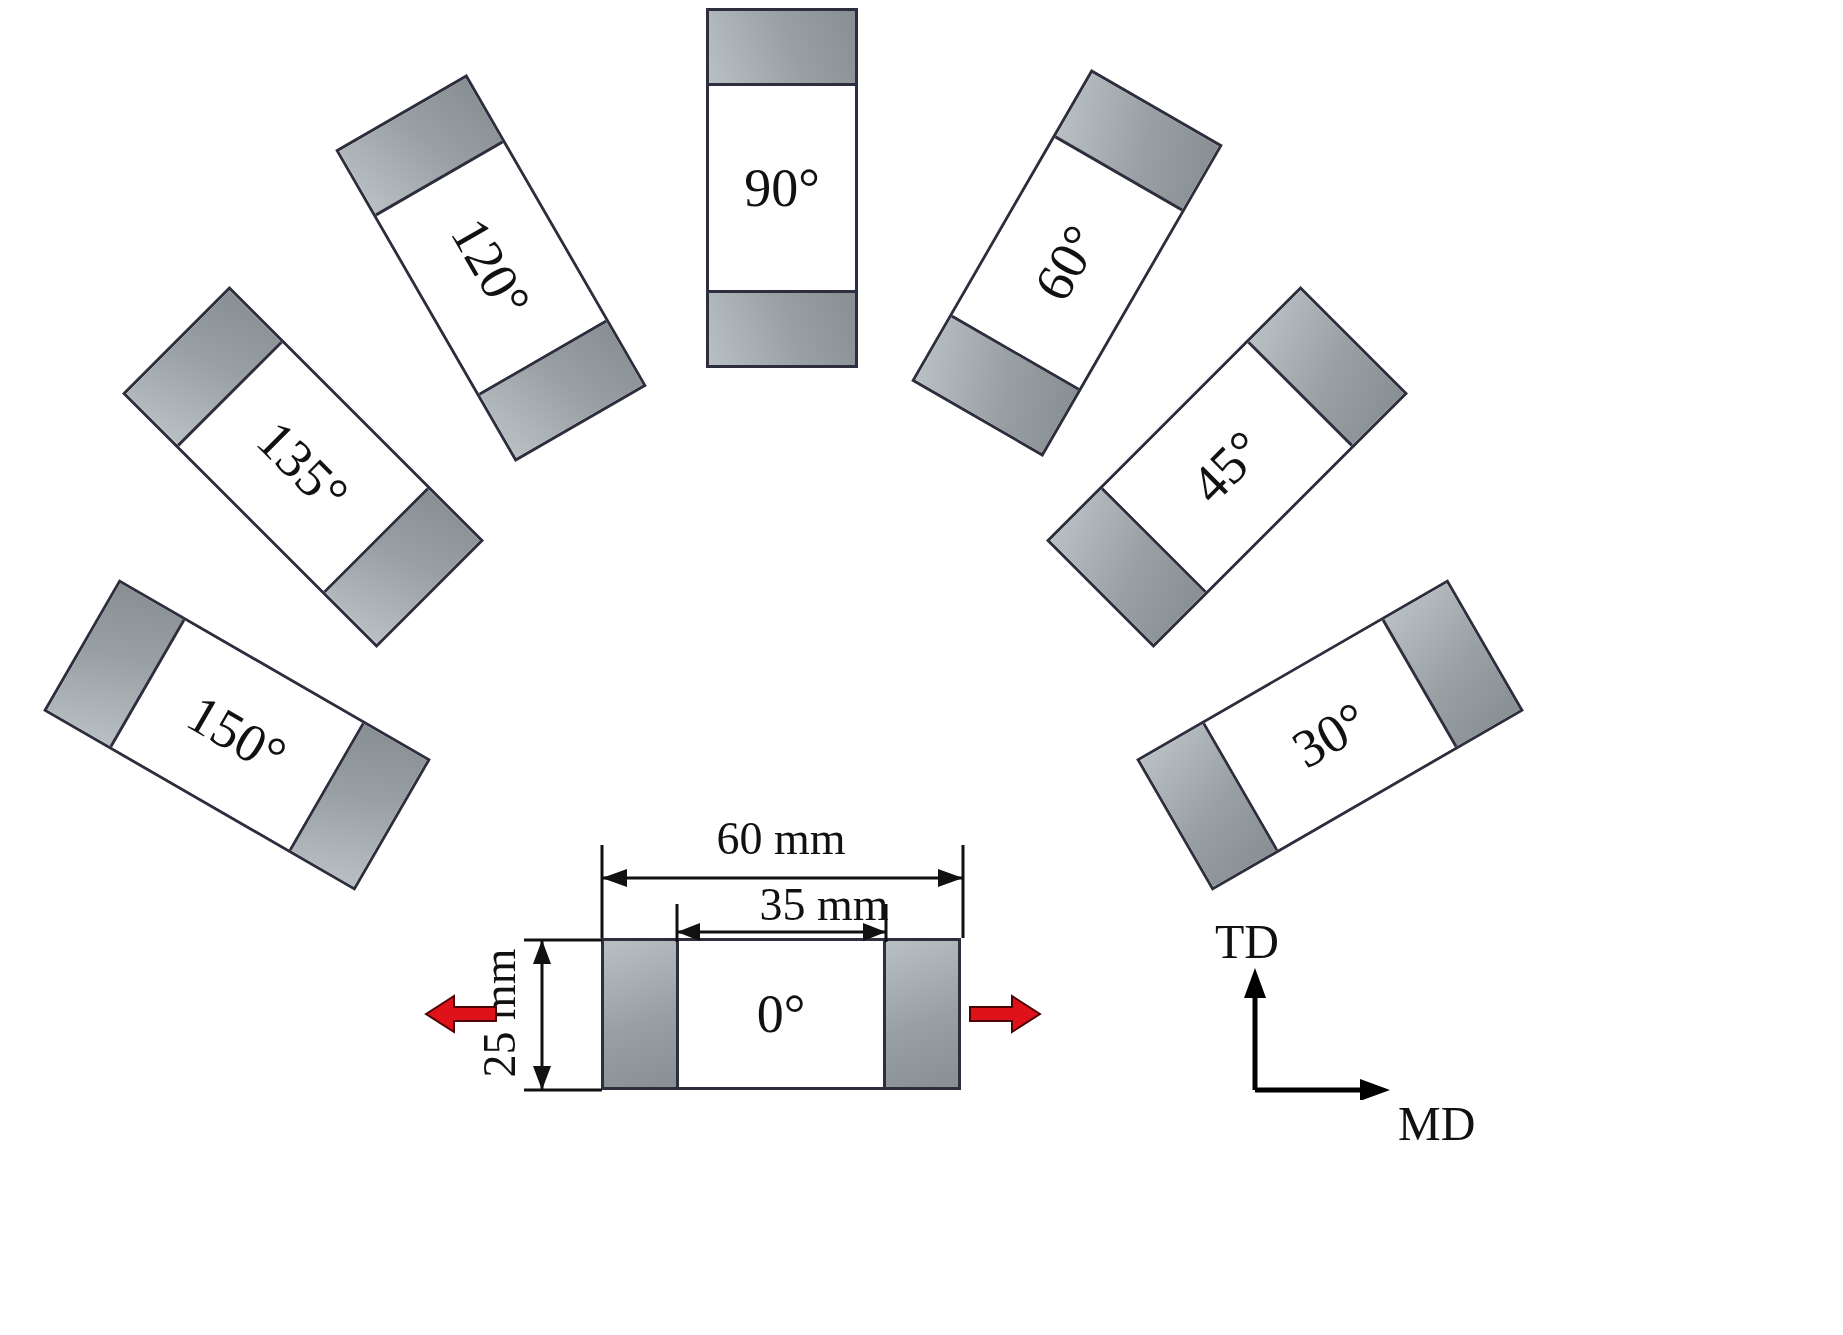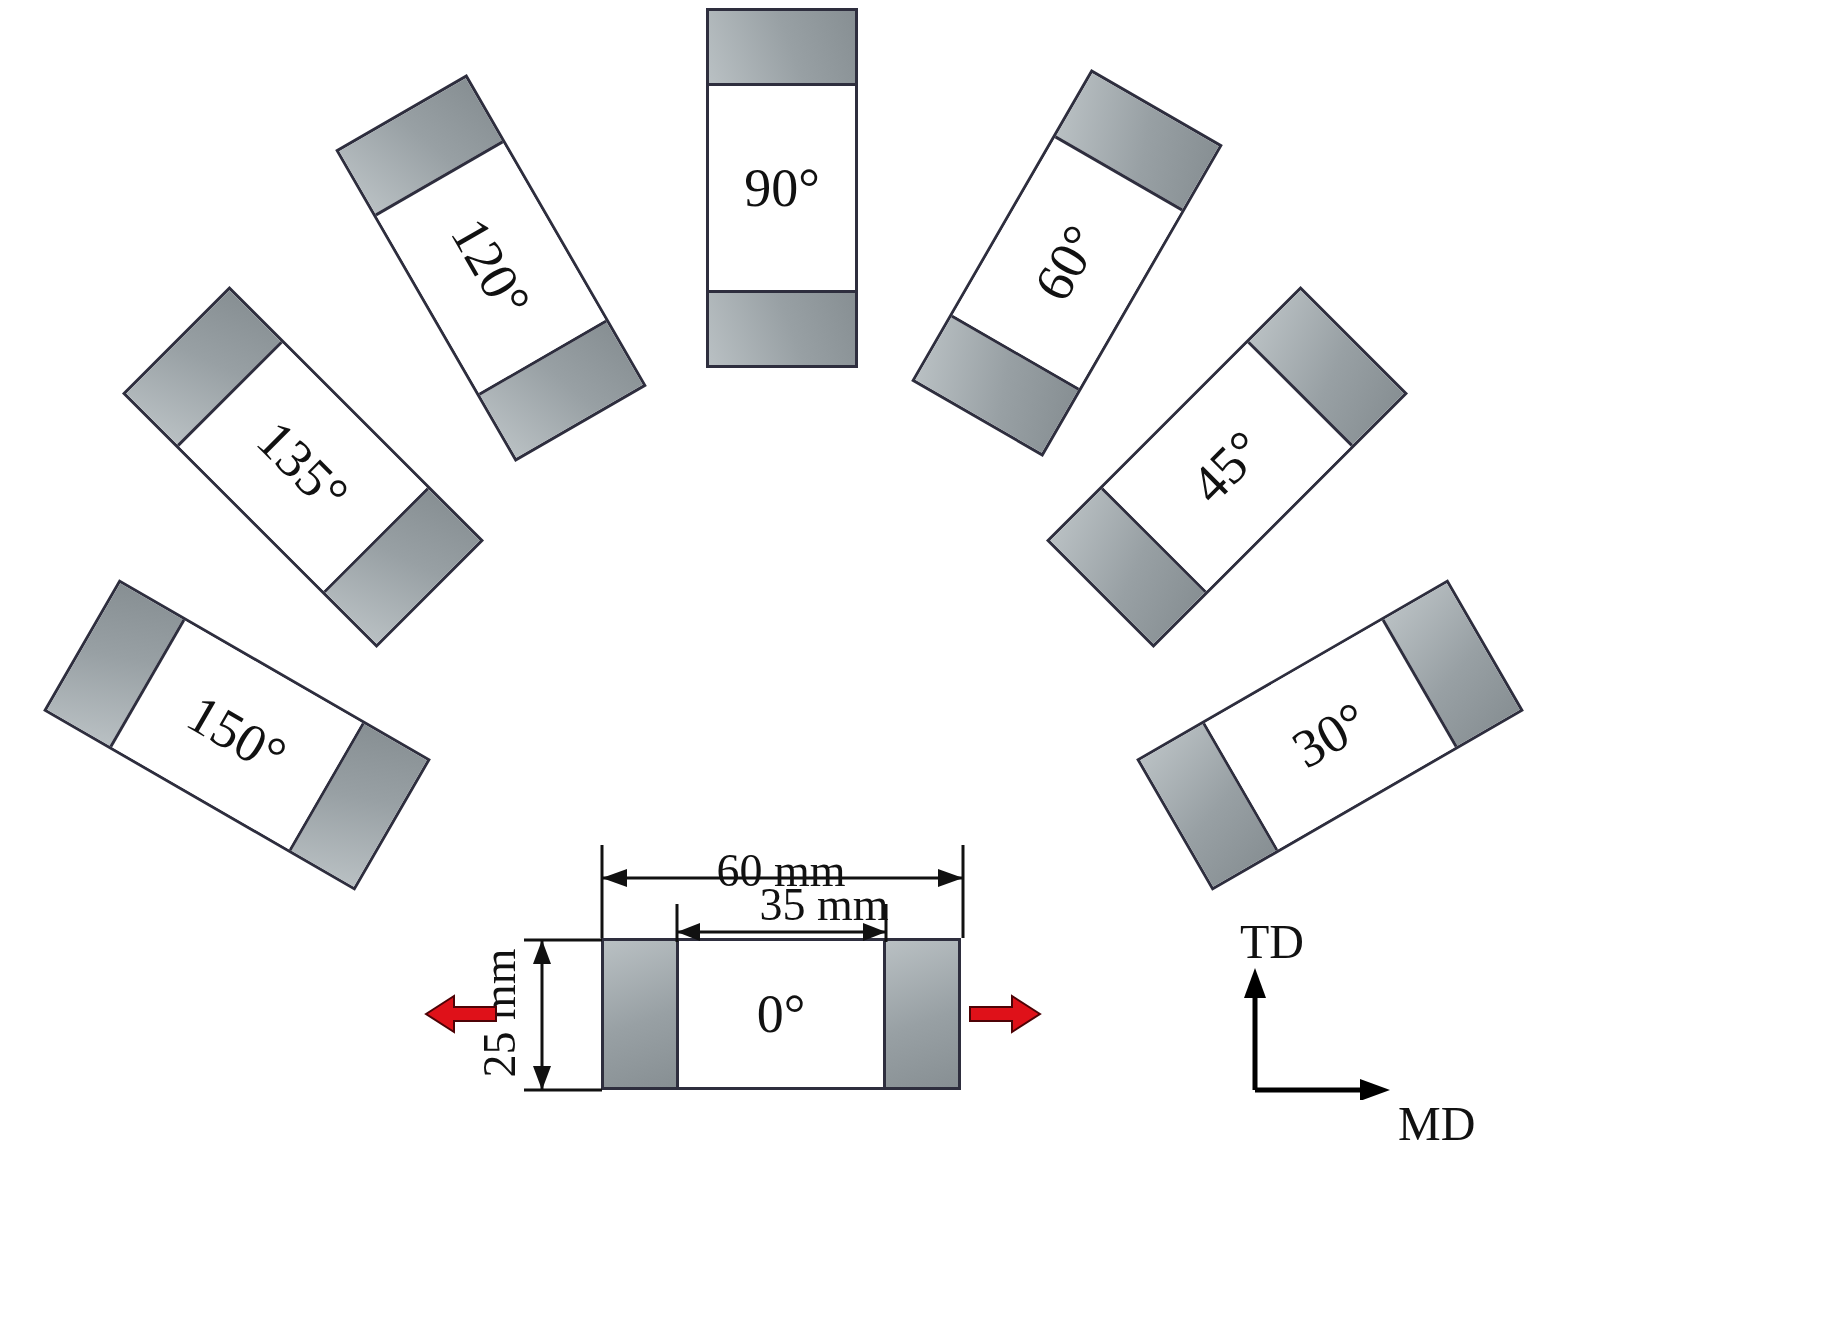--- a/index.html
+++ b/index.html
@@ -126,21 +126,21 @@
   </div>
 
   <div class="specimen" style="left:781px;top:1014px;--r:0deg;">
     <div class="grip g-left"></div>
     <div class="gauge">
       <span class="angle">0°</span>
     </div>
     <div class="grip g-right"></div>
   </div>
 
-  <div class="dim-text" style="left:781px;top:814px;margin-top:32px;">60 mm</div>
+  <div class="dim-text" style="left:781px;top:814px;">60 mm</div>
   <svg style="left:595px;top:845px;" width="375" height="95" viewBox="0 0 375 95">
     <line class="dim-line" x1="7" y1="0" x2="7" y2="93"></line>
     <line class="dim-line" x1="368" y1="0" x2="368" y2="93"></line>
     <line class="dim-line" x1="7" y1="33" x2="368" y2="33"></line>
     <polygon class="dim-head" points="7,33 32,24 32,42"></polygon>
     <polygon class="dim-head" points="368,33 343,24 343,42"></polygon>
   </svg>
 
   <div class="dim-text" style="left:824px;top:880px;">35 mm</div>
   <svg style="left:670px;top:898px;" width="224" height="46" viewBox="0 0 224 46">
@@ -166,16 +166,16 @@
   <svg style="left:968px;top:992px;" width="74" height="44" viewBox="0 0 74 44">
     <polygon class="load-arrow-shape" points="72,22 44,4 44,15 2,15 2,29 44,29 44,40"></polygon>
   </svg>
 
   <svg style="left:1200px;top:930px;" width="300" height="170" viewBox="0 0 300 170">
     <line class="axis-line" x1="55" y1="160" x2="55" y2="64"></line>
     <polygon class="axis-head" points="55,38 44,68 66,68"></polygon>
     <line class="axis-line" x1="55" y1="160" x2="164" y2="160"></line>
     <polygon class="axis-head" points="190,160 160,149 160,171"></polygon>
   </svg>
-  <div class="axis-text" style="left:1240px;top:918px;text-align:right;">TD</div>
+  <div class="axis-text" style="left:1215px;top:918px;text-align:right;">TD</div>
   <div class="axis-text" style="left:1398px;top:1100px;">MD</div>
 
 </div>
 
 </body></html>

